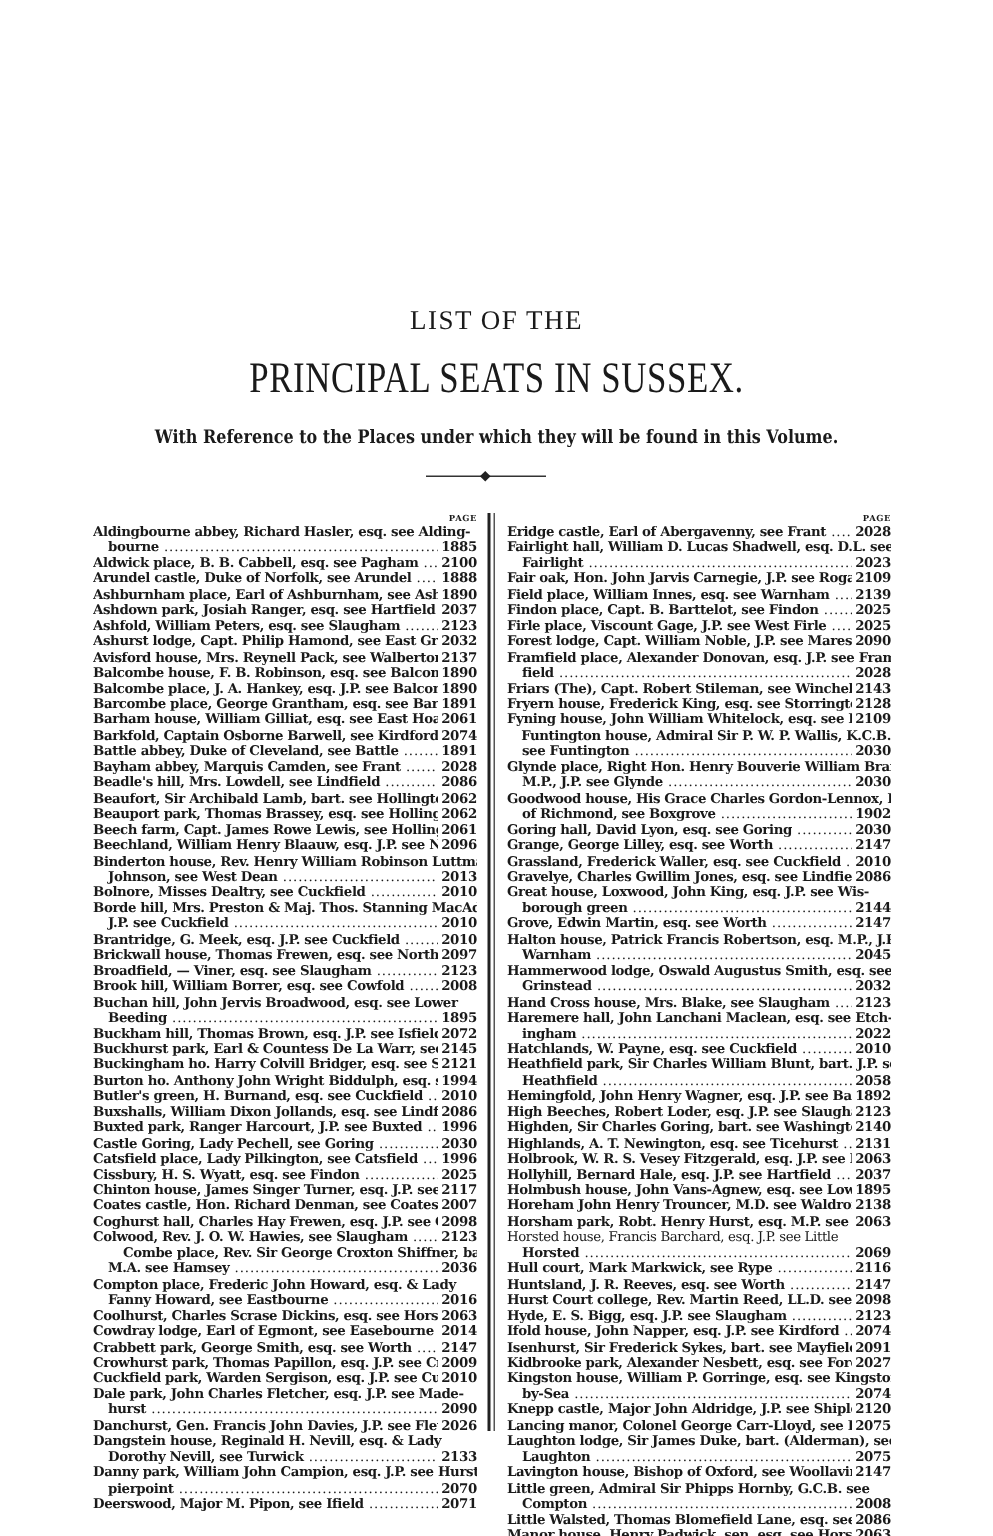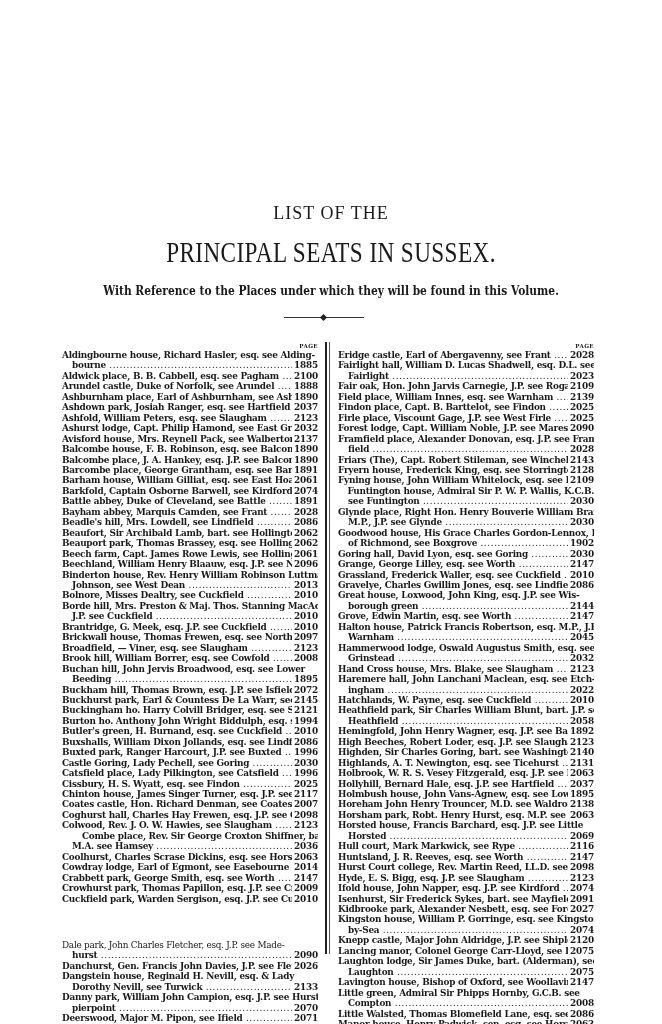--- a/index.html
+++ b/index.html
@@ -69,21 +69,21 @@
 <div>
   <div class="title1">LIST OF THE</div>
   <div class="title2">PRINCIPAL SEATS IN SUSSEX.</div>
   <div class="subtitle">With Reference to the Places under which they will be found in this Volume.</div>
   <div class="rule"></div>
   <div class="rule-diamond"></div>
 
   <div class="col left" id="col-left">
     <div class="page-hdr">PAGE</div>
   <div class="entry">
-        <span class="txt-plain" style="display: block; white-space: nowrap; overflow: hidden; font-weight: bold; letter-spacing: -0.25px;">Aldingbourne house, Richard Hasler, esq. see Alding-</span>
+        <span class="txt-plain" style="display: block; white-space: nowrap; overflow: hidden; font-weight: bold; letter-spacing: -0.25px;">Aldingbourne abbey, Richard Hasler, esq. see Alding-</span>
         <span class="txt cont">bourne</span>
         <span class="pg">1885</span>
       </div>
       <div class="entry">
         <span class="txt">Aldwick place, B. B. Cabbell, esq. see Pagham</span>
         <span class="pg">2100</span>
       </div>
       <div class="entry">
         <span class="txt">Arundel castle, Duke of Norfolk, see Arundel</span>
         <span class="pg">1888</span>
@@ -246,41 +246,46 @@
       <div class="entry">
         <span class="txt">Colwood, Rev. J. O. W. Hawies, see Slaugham</span>
         <span class="pg">2123</span>
       </div>
       <div class="entry">
         <span class="txt-plain" style="display: block; white-space: nowrap; overflow: hidden; font-weight: bold; letter-spacing: -0.25px; margin-left: 20px;">Combe place, Rev. Sir George Croxton Shiffner, bart.</span>
         <span class="txt cont">M.A. see Hamsey</span>
         <span class="pg">2036</span>
       </div>
       <div class="entry">
+        <span class="txt-plain" style="display: block; white-space: nowrap; overflow: hidden; font-weight: bold; letter-spacing: -0.25px;">Compton place, Frederic John Howard, esq. &amp; Lady</span>
+        <span class="txt cont">Fanny Howard, see Eastbourne</span>
+        <span class="pg">2016</span>
+      </div>
+      <div class="entry">
         <span class="txt">Coolhurst, Charles Scrase Dickins, esq. see Horsham</span>
         <span class="pg">2063</span>
       </div>
       <div class="entry">
         <span class="txt">Cowdray lodge, Earl of Egmont, see Easebourne</span>
         <span class="pg">2014</span>
       </div>
       <div class="entry">
         <span class="txt">Crabbett park, George Smith, esq. see Worth</span>
         <span class="pg">2147</span>
       </div>
       <div class="entry">
         <span class="txt">Crowhurst park, Thomas Papillon, esq. J.P. see Crowhurst</span>
         <span class="pg">2009</span>
       </div>
       <div class="entry">
         <span class="txt">Cuckfield park, Warden Sergison, esq. J.P. see Cuckfield</span>
         <span class="pg">2010</span>
       </div>
       <div class="entry">
-        <span class="txt-plain" style="display: block; white-space: nowrap; overflow: hidden; font-weight: normal; letter-spacing: -0.25px; margin-top: 36px;">Dale park, John Charles Fletcher, esq. J.P. see Made-</span>
+        <span class="txt-plain" style="display: block; white-space: nowrap; overflow: hidden; font-weight: bold; letter-spacing: -0.25px;">Dale park, John Charles Fletcher, esq. J.P. see Made-</span>
         <span class="txt cont">hurst</span>
         <span class="pg">2090</span>
       </div>
       <div class="entry">
         <span class="txt">Danchurst, Gen. Francis John Davies, J.P. see Fletching</span>
         <span class="pg">2026</span>
       </div>
       <div class="entry">
         <span class="txt-plain" style="display: block; white-space: nowrap; overflow: hidden; font-weight: bold; letter-spacing: -0.25px;">Dangstein house, Reginald H. Nevill, esq. &amp; Lady</span>
         <span class="txt cont">Dorothy Nevill, see Turwick</span>
@@ -444,21 +449,21 @@
       </div>
       <div class="entry">
         <span class="txt">Horeham John Henry Trouncer, M.D. see Waldron</span>
         <span class="pg">2138</span>
       </div>
       <div class="entry">
         <span class="txt">Horsham park, Robt. Henry Hurst, esq. M.P. see Horsham</span>
         <span class="pg">2063</span>
       </div>
       <div class="entry">
-        <span class="txt-plain" style="display: block; white-space: nowrap; overflow: hidden; font-weight: bold; letter-spacing: -0.25px;">Horsted house, Francis Barchard, esq. J.P. see Little</span>
+        <span class="txt-plain" style="display: block; white-space: nowrap; overflow: hidden; font-weight: normal; letter-spacing: -0.25px;">Horsted house, Francis Barchard, esq. J.P. see Little</span>
         <span class="txt cont">Horsted</span>
         <span class="pg">2069</span>
       </div>
       <div class="entry">
         <span class="txt">Hull court, Mark Markwick, see Rype</span>
         <span class="pg">2116</span>
       </div>
       <div class="entry">
         <span class="txt">Huntsland, J. R. Reeves, esq. see Worth</span>
         <span class="pg">2147</span>

